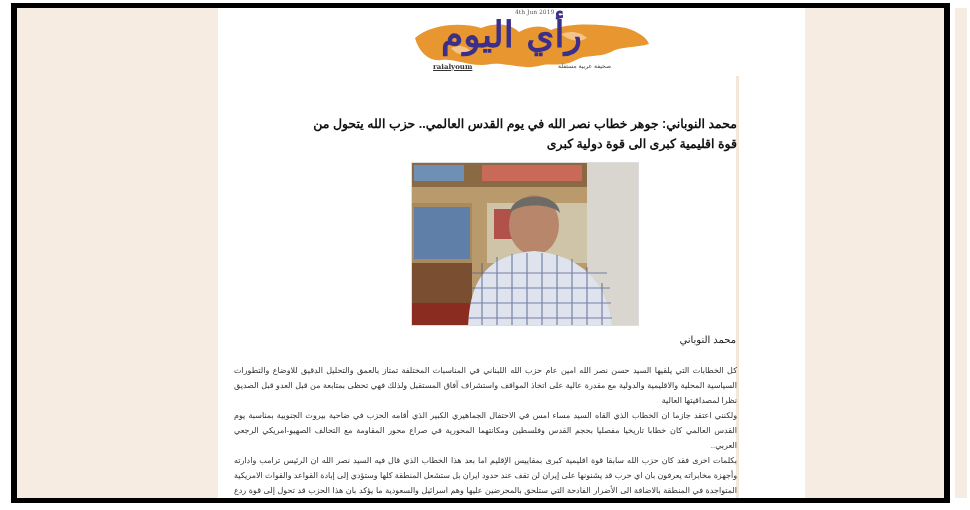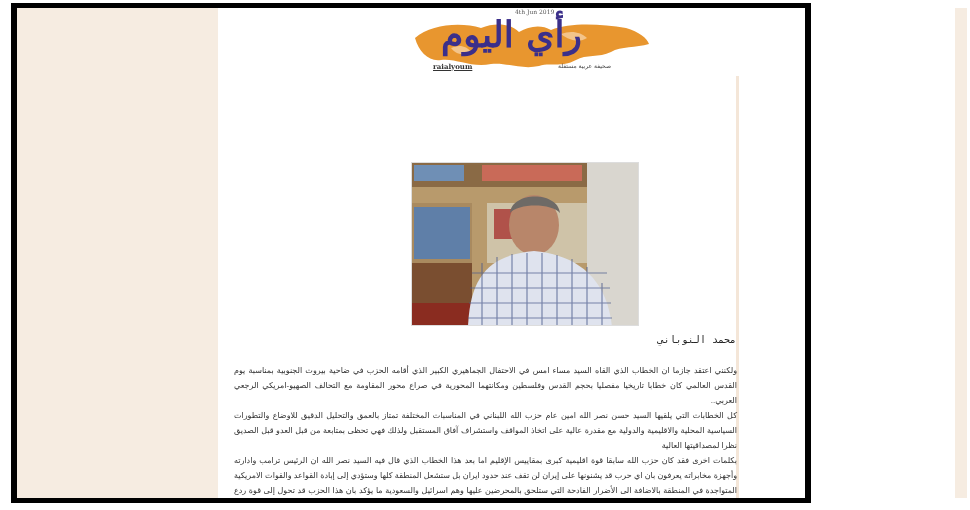--- a/index.html
+++ b/index.html
@@ -1,20 +1,20 @@
 <!DOCTYPE html>
 <html><head>
   <meta charset="utf-8">
   <style>
     * { box-sizing: border-box; margin: 0; padding: 0; }
     html, body { width: 970px; height: 510px; background: #ffffff; overflow: hidden; }
     body { position: relative; font-family: "DejaVu Sans", sans-serif; }
 
     .frame {
-      position: absolute; left: 11px; top: 3px; width: 800px; height: 500px;
+      position: absolute; left: 11px; top: 3px; width: 939px; height: 500px;
       border: 5px solid #000; border-left-width: 6px; border-right-width: 6px;
       background: #ffffff; overflow: hidden;
     }
     .side-left { position: absolute; left: 0; top: 0; width: 201px; height: 100%; background: #f6ece1; }
     .side-right { position: absolute; right: 0; top: 0; width: 145px; height: 100%; background: #f6ece1; }
     .outer-right-strip { position: absolute; left: 955px; top: 8px; width: 12px; height: 490px; background: #f6ece1; }
 
     .page { position: absolute; left: 201px; top: 0; width: 587px; height: 100%; background: #fff; }
     .content-rule { position: absolute; left: 518px; top: 68px; width: 3px; height: 430px; background: #f4e6d8; }
 
@@ -28,21 +28,21 @@
     .mast-tag { position: absolute; left: 147px; top: 54px; font-size: 6px; color: #444; direction: rtl; }
 
     
     .headline { position: absolute; left: 80px; top: 106px; width: 439px; direction: rtl; text-align: right;
       font-family: "Liberation Sans", sans-serif; font-weight: bold; font-size: 12.5px; line-height: 20px; color: #111; }
 
     
     .photo { position: absolute; left: 193px; top: 154px; width: 228px; height: 164px; border: 1px solid #ddd; overflow: hidden; background: #c9b48e; }
 
     .caption { position: absolute; left: 400px; top: 326px; width: 118px; direction: rtl; text-align: right;
-      font-family: Liberation Mono, monospace; font-size: 10px; color: #222; }
+      font-family: Liberation Sans, sans-serif; font-size: 10px; color: #222; }
 
     .body-text { position: absolute; left: 16px; top: 355px; width: 503px; direction: rtl; text-align: justify;
       font-family: "Liberation Sans", sans-serif; font-size: 8px; line-height: 15px; color: #333; }
     .body-text p { margin-bottom: 0; }
   </style>
 </head>
 <body>
 
 <div class="frame">
   <div class="side-left"></div>
@@ -56,20 +56,21 @@
         <path d="M40 30 C48 26, 56 28, 60 34 C52 38, 44 36, 40 30 Z" fill="#f3c48a"></path>
       </svg>
       <div class="mast-date">4th Jun 2019</div>
       <div class="mast-title">رأي اليوم</div>
       <div class="mast-latin">raialyoum</div>
       <div class="mast-tag">صحيفة عربية مستقلة</div>
     </div>
 
     <div class="content-rule"></div>
 
+    <h1 class="headline">محمد النوباني: جوهر خطاب نصر الله في يوم القدس العالمي.. حزب الله يتحول من قوة اقليمية كبرى الى قوة دولية كبرى</h1>
 
     <div class="photo">
       <svg width="228" height="164" viewBox="0 0 228 164">
         <rect x="0" y="0" width="228" height="164" fill="#b89a6c"></rect>
         <rect x="175" y="0" width="53" height="164" fill="#d9d6cf"></rect>
         <rect x="0" y="0" width="175" height="24" fill="#8a6a45"></rect>
         <rect x="2" y="2" width="50" height="16" fill="#6f8fb5"></rect>
         <rect x="70" y="2" width="100" height="16" fill="#c96a58"></rect>
         <rect x="0" y="40" width="60" height="60" fill="#a98a5f"></rect>
         <rect x="2" y="44" width="56" height="52" fill="#5f7fa8"></rect>
@@ -94,19 +95,19 @@
             <line x1="58" y1="125" x2="198" y2="125"></line>
           <line x1="57" y1="140" x2="199" y2="140"></line>
             <line x1="56" y1="155" x2="200" y2="155"></line>
         </g>
       </svg>
     </div>
 
     <div class="caption">محمد النوباني</div>
 
     <div class="body-text">
+      <p>كل الخطابات التي يلقيها السيد حسن نصر الله امين عام حزب الله اللبناني في المناسبات المختلفة تمتاز بالعمق والتحليل الدقيق للاوضاع والتطورات السياسية المحلية والاقليمية والدولية مع مقدرة عالية على اتخاذ المواقف واستشراف آفاق المستقبل ولذلك فهي تحظى بمتابعة من قبل العدو قبل الصديق نظرا لمصداقيتها العالية</p>
       <p>ولكنني اعتقد جازما ان الخطاب الذي القاه السيد مساء امس في الاحتفال الجماهيري الكبير الذي أقامه الحزب في ضاحية بيروت الجنوبية بمناسبة يوم القدس العالمي كان خطابا تاريخيا مفصليا بحجم القدس وفلسطين ومكانتهما المحورية في صراع محور المقاومة مع التحالف الصهيو-امريكي الرجعي العربي..</p>
-      <p>كل الخطابات التي يلقيها السيد حسن نصر الله امين عام حزب الله اللبناني في المناسبات المختلفة تمتاز بالعمق والتحليل الدقيق للاوضاع والتطورات السياسية المحلية والاقليمية والدولية مع مقدرة عالية على اتخاذ المواقف واستشراف آفاق المستقبل ولذلك فهي تحظى بمتابعة من قبل العدو قبل الصديق نظرا لمصداقيتها العالية</p>
       <p>بكلمات اخرى فقد كان حزب الله سابقا قوة اقليمية كبرى بمقاييس الإقليم اما بعد هذا الخطاب الذي قال فيه السيد نصر الله ان الرئيس ترامب وادارته وأجهزة مخابراته يعرفون بان اي حرب قد يشنونها على إيران لن تقف عند حدود ايران بل ستشعل المنطقة كلها وستؤدي إلى إبادة القواعد والقوات الامريكية المتواجدة في المنطقة بالاضافة الى الأضرار الفادحة التي ستلحق بالمحرضين عليها وهم اسرائيل والسعودية ما يؤكد بان هذا الحزب قد تحول إلى قوة ردع دولية لامريكا ايضا.</p>
     </div>
   </div>
 </div>
 <div class="outer-right-strip"></div>
 
 </body></html>

